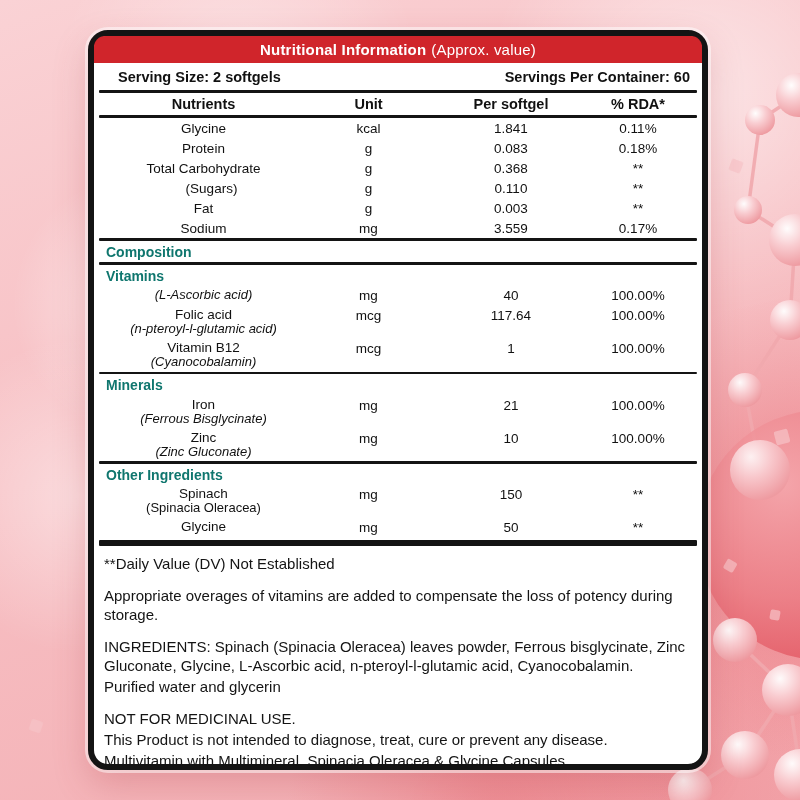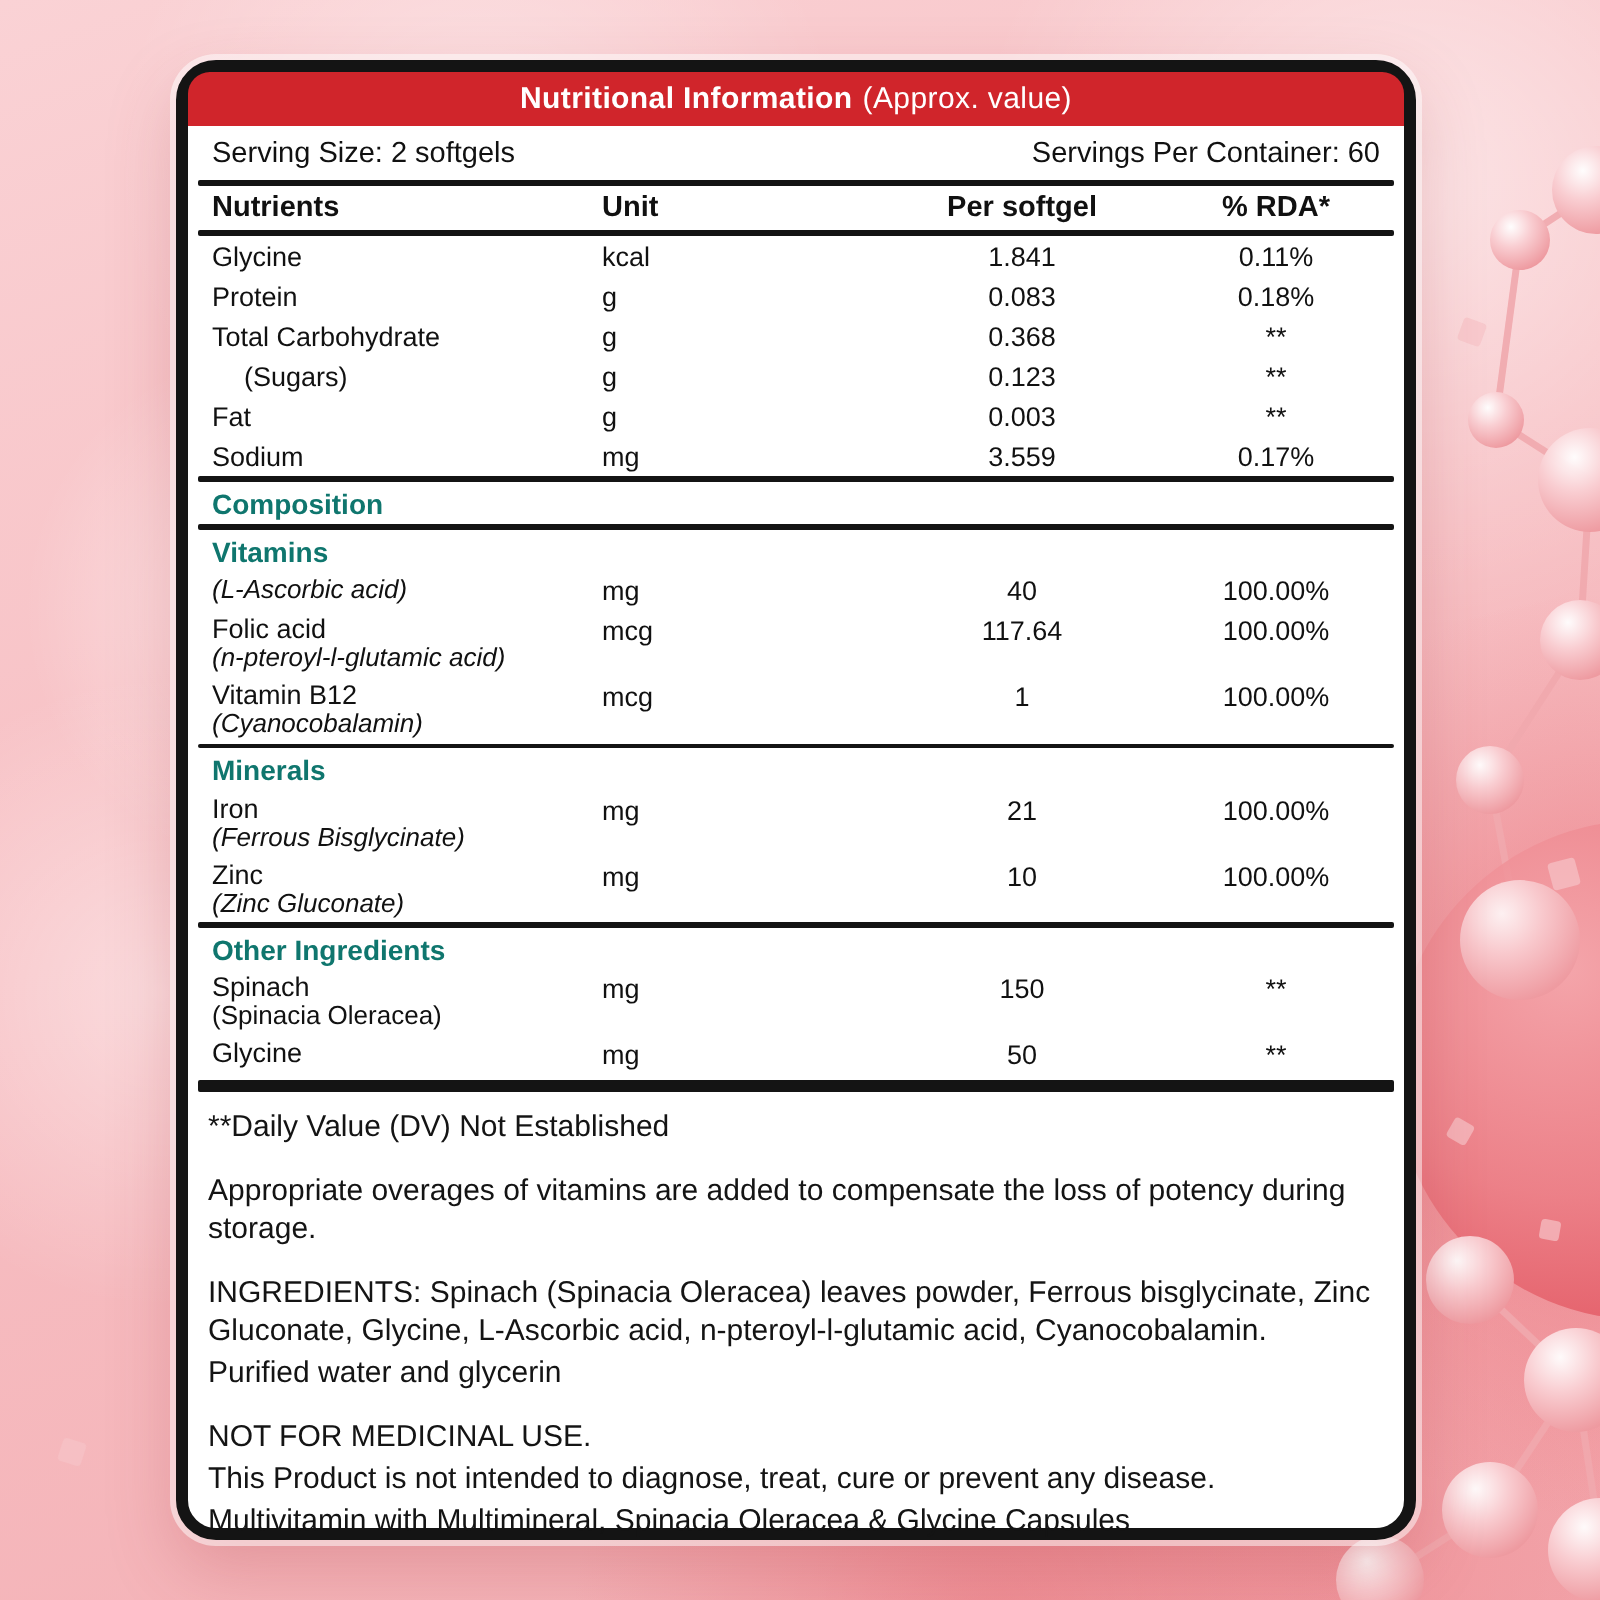--- a/index.html
+++ b/index.html
@@ -26,30 +26,30 @@
   .redbar{
     background:#d0252b;color:#ffffff;height:27px;
     border-radius:11px 11px 0 0;
     display:flex;align-items:center;justify-content:center;
     font-size:15px;letter-spacing:.2px;
   }
   .redbar .b{font-weight:bold;}
   .redbar .n{font-weight:normal;margin-left:5px;}
   .serving{
     display:flex;justify-content:space-between;align-items:center;
-    padding:6px 12px 5px 12px;font-weight:normal;font-size:14.5px;color:#111;
+    padding:6px 12px 5px 12px;font-weight:bold;font-size:14.5px;color:#111;margin-left:12px;
   }
   .rule{height:3px;background:#141414;margin:0 5px;border-radius:1px;}
   .rule.thin{height:2.5px;}
   .rule.fat{height:6px;margin-top:2px;}
   .trow{
     display:grid;grid-template-columns:195px 135px 150px 1fr;
     align-items:start;padding:0 12px;color:#111;
   }
-  .trow>div{padding-top:2.5px;padding-bottom:2.5px;}
+  .trow>div{padding-top:2.5px;padding-bottom:2.5px;text-align:center;}
   .head{font-weight:bold;font-size:14.5px;}
   .head>div{padding-top:3px;padding-bottom:3px;}
   .body-row{font-size:13.5px;}
   .c-per{text-align:center;}
   .c-rda{text-align:center;}
   .c-unit{text-align:left;}
   .indent{padding-left:16px;}
   .name-block{line-height:14px;}
   .name-block .nm{font-size:13.5px;}
   .name-block .sub{font-size:13px;}
@@ -152,21 +152,21 @@
   </div>
   <div class="trow body-row">
     <div>Total Carbohydrate</div>
     <div class="c-unit">g</div>
     <div class="c-per">0.368</div>
     <div class="c-rda">**</div>
   </div>
   <div class="trow body-row">
     <div class="indent">(Sugars)</div>
     <div class="c-unit">g</div>
-    <div class="c-per">0.123</div>
+    <div class="c-per">0.110</div>
     <div class="c-rda">**</div>
   </div>
   <div class="trow body-row">
     <div>Fat</div>
     <div class="c-unit">g</div>
     <div class="c-per">0.003</div>
     <div class="c-rda">**</div>
   </div>
   <div class="trow body-row">
     <div>Sodium</div>

